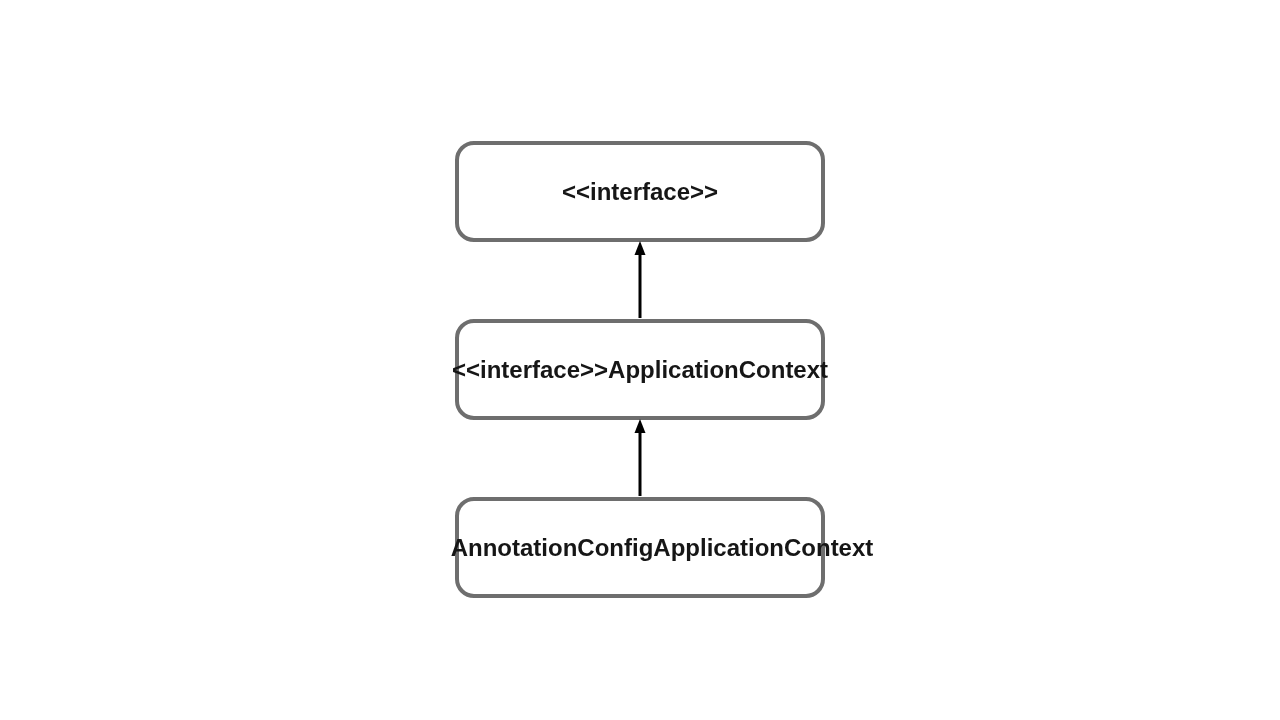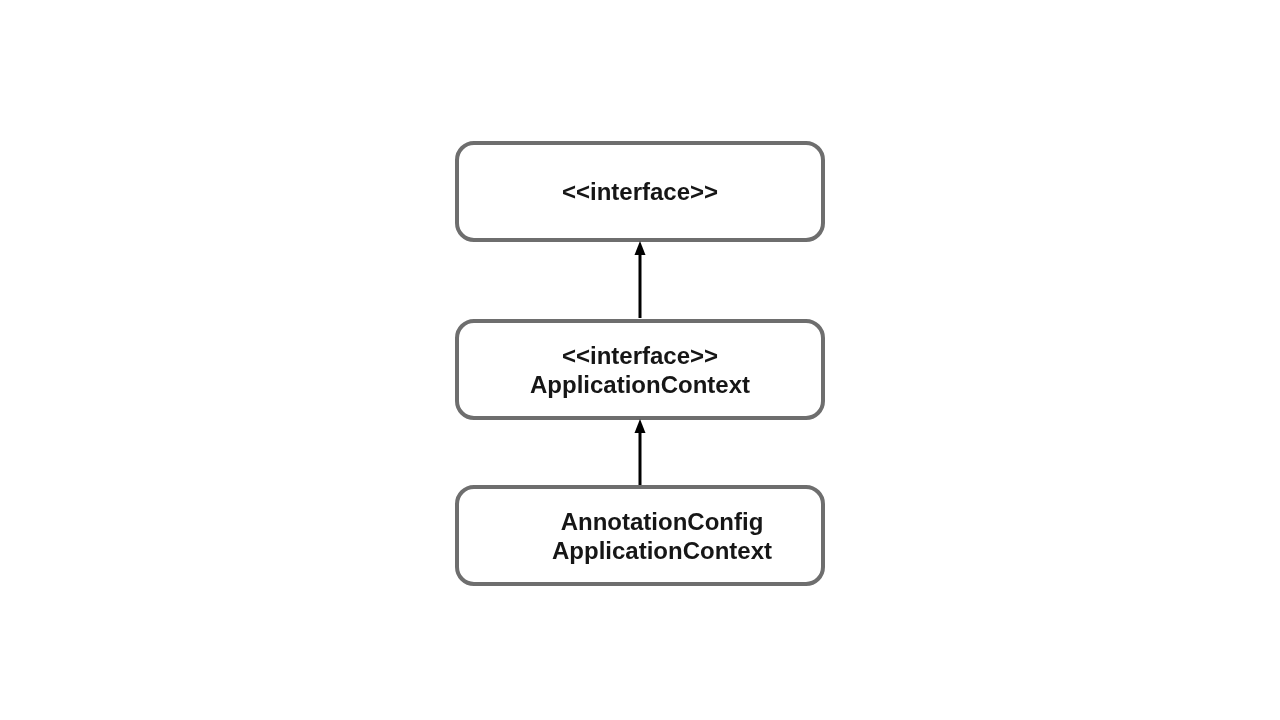--- a/index.html
+++ b/index.html
@@ -24,27 +24,27 @@
   .node {
     position: absolute;
     left: 455px;
     width: 370px;
     height: 101px;
     box-sizing: border-box;
     background: #ffffff;
     border: 4px solid #6e6e6e;
     border-radius: 19px;
     display: flex;
-    flex-direction: column;
+    flex-direction: row;
     align-items: center;
     justify-content: center;
   }
   .node.pos-top    { top: 141px; }
   .node.pos-middle { top: 319px; }
-  .node.pos-bottom { top: 485px; padding-left: 44px; }
+  .node.pos-bottom { top: 497px; padding-left: 44px; }
   .node-line {
     font-size: 24px;
     font-weight: 700;
     line-height: 29px;
     color: #161616;
     text-align: center;
     white-space: nowrap;
   }
   .edge {
     position: absolute;

